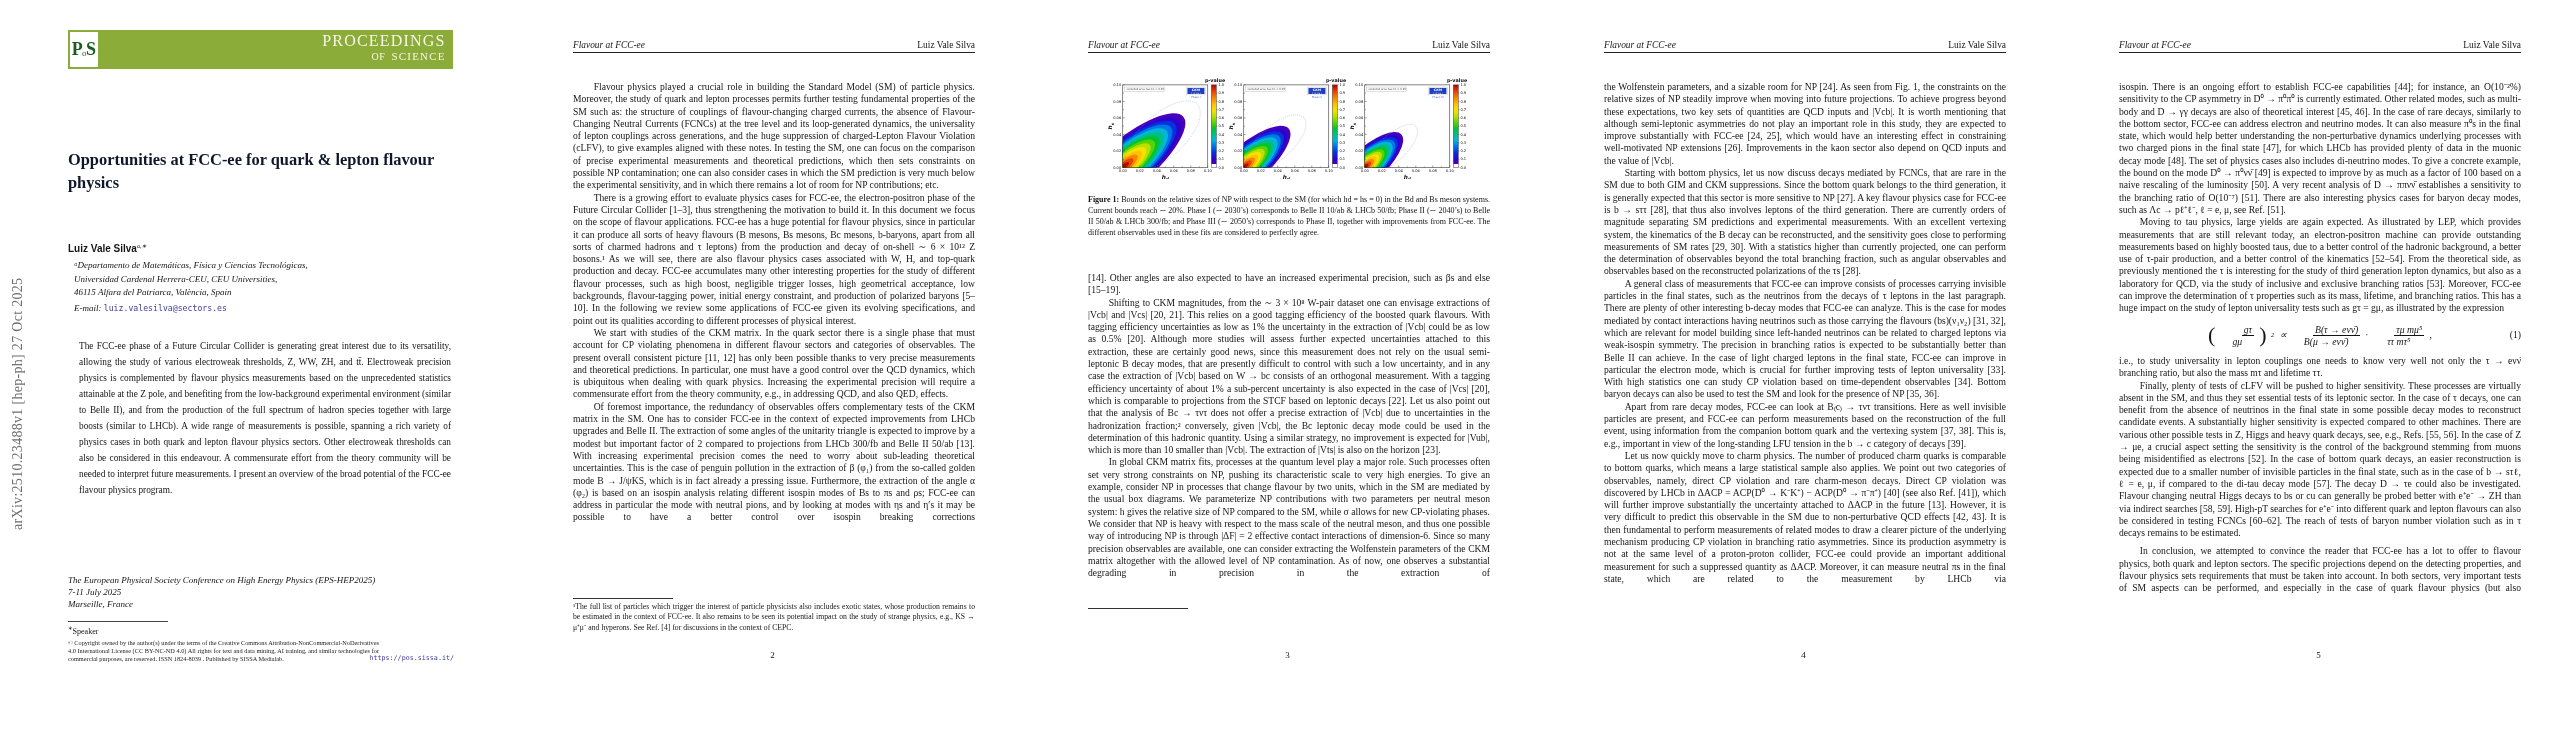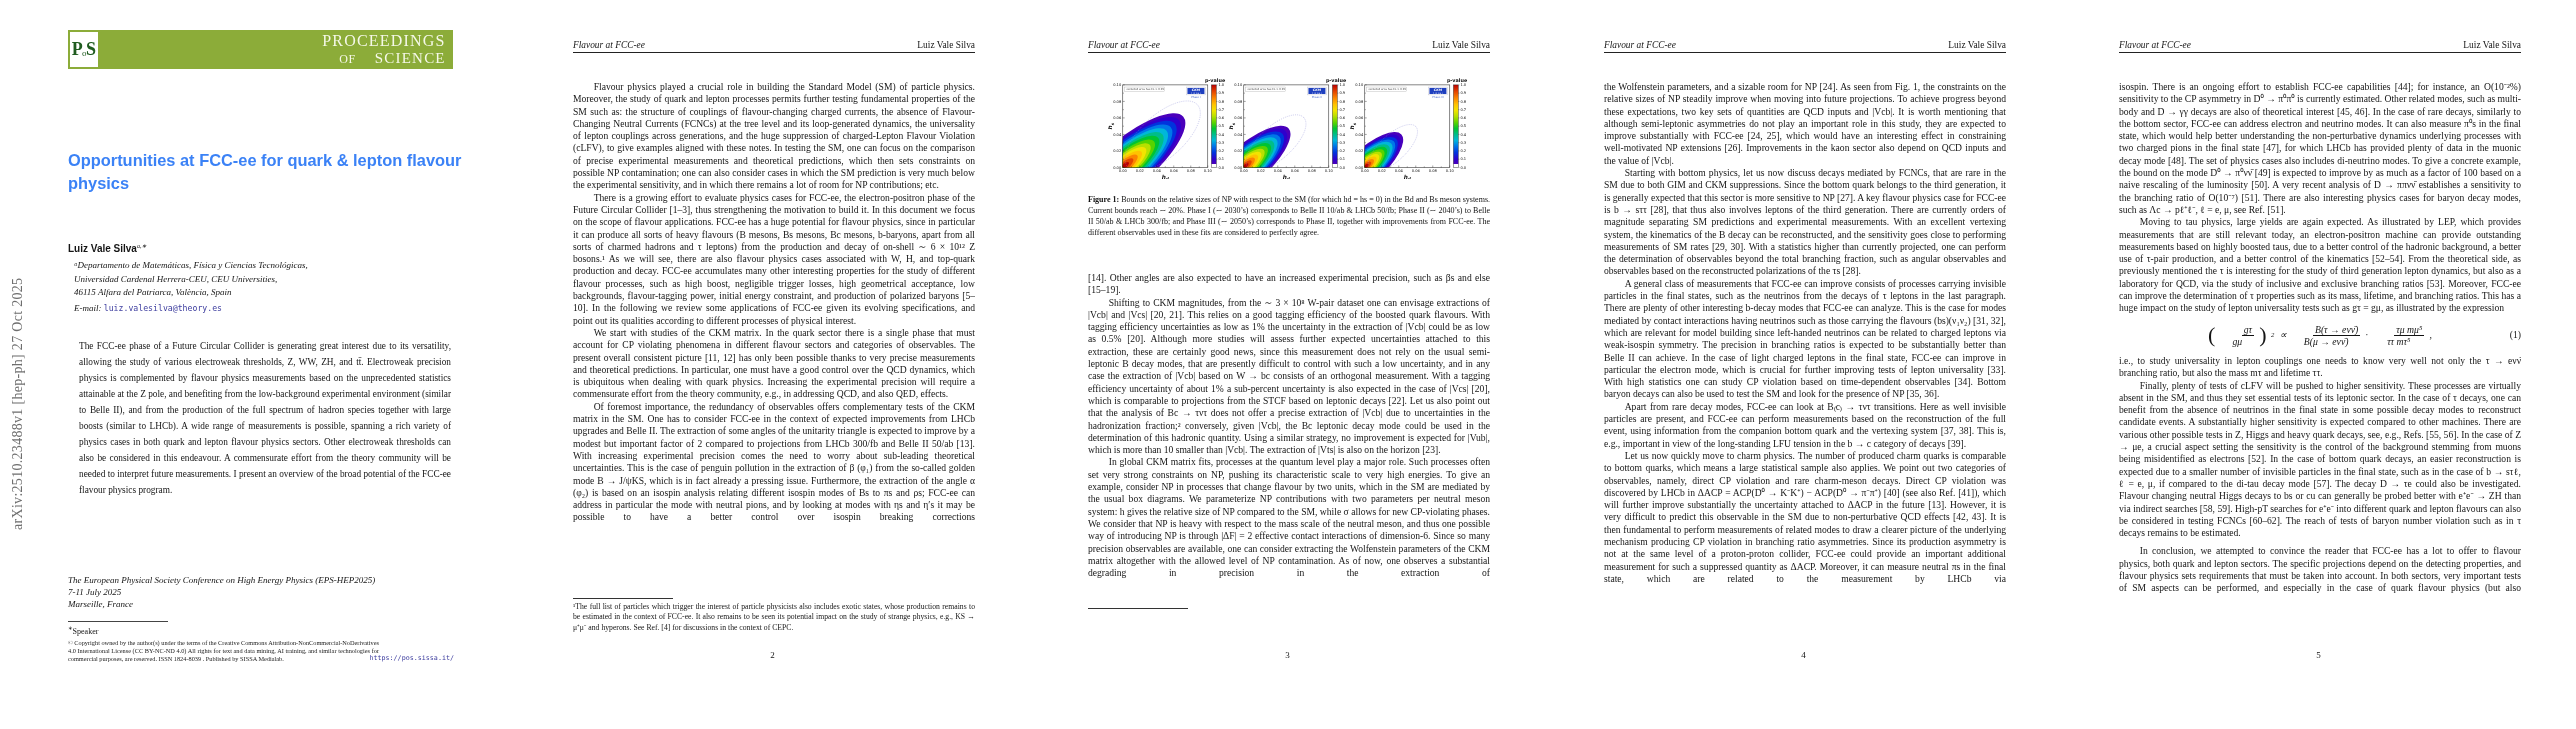--- a/index.html
+++ b/index.html
@@ -12,24 +12,24 @@
   .arxiv{position:absolute;left:9.7px;top:214px;height:316px;writing-mode:vertical-rl;
          transform:rotate(180deg);font-size:14px;color:#6e6e6e;letter-spacing:0.3px;white-space:nowrap;}
   .banner{position:absolute;left:68px;top:30px;width:385px;height:39px;background:#8CAC39;}
   .posbox{position:absolute;left:1.8px;top:1.8px;bottom:1.8px;width:28px;background:#fff;
           display:flex;align-items:center;justify-content:center;}
   .posbox .p,.posbox .s{font-size:18px;font-weight:bold;color:#205C20;font-family:"Liberation Serif",serif;}
   .posbox .o{font-size:9px;color:#205C20;margin:6px -0.6px 0 -0.6px;}
   .bannertext{position:absolute;right:7.3px;top:3px;text-align:right;color:#f5f8e8;line-height:1;}
   .bannertext .l1{font-size:16px;letter-spacing:1.2px;}
   .bannertext .l2{margin-top:1.8px;}
-  .bannertext .of{font-size:12px;letter-spacing:0.6px;margin-right:19px;}
-  .bannertext .sci{font-size:15px;letter-spacing:1.2px;}
-  .title{position:absolute;left:68px;top:149px;width:398px;font-family:Liberation Sans, sans-serif;
-         font-weight:bold;font-size:16.4px;line-height:22.5px;color:#3b82f6;}
+  .bannertext .of{font-size:10px;letter-spacing:0.6px;margin-right:6px;}
+  .bannertext .sci{font-size:11px;letter-spacing:1.2px;}
+  .title{position:absolute;left:68px;top:149px;width:398px;font-family:Liberation Serif, serif;
+         font-weight:bold;font-size:16.4px;line-height:22.5px;color:#0f172a;}
   .author{position:absolute;left:68px;top:242px;font-family:"Liberation Sans",sans-serif;
           font-weight:bold;font-size:10px;}
   .author sup{font-size:6px;font-family:"Liberation Serif",serif;font-weight:normal;font-style:italic;}
   .affil{position:absolute;left:74px;top:259px;font-style:italic;font-size:9px;line-height:13.7px;}
   .emailrow{position:absolute;left:74px;top:303px;font-size:9px;}
   .emailrow .lbl{font-style:italic;}
   .mono{font-family:"DejaVu Sans Mono",monospace;}
   a.link{color:#3c3c9e;text-decoration:none;}
   .abstract{position:absolute;left:79px;top:338px;width:372px;font-size:9.3px;line-height:16px;
             text-align:justify;}
@@ -97,21 +97,21 @@
   </div>
 
   <div class="affil">
     <div>ᵃDepartamento de Matemáticas, Física y Ciencias Tecnológicas,</div>
     <div>Universidad Cardenal Herrera-CEU, CEU Universities,</div>
     <div>46115 Alfara del Patriarca, València, Spain</div>
   </div>
 
   <div class="emailrow">
     <span class="lbl">E-mail:</span>
-    <a class="link mono" href="#" style="font-size:8.2px;">luiz.valesilva@theory.es</a>
+    <a class="link mono" href="#" style="font-size:8.2px;">luiz.valesilva@sectors.es</a>
   </div>
 
   <div class="abstract">The FCC-ee phase of a Future Circular Collider is generating great interest due to its versatility, allowing the study of various electroweak thresholds, Z, WW, ZH, and tt̄. Electroweak precision physics is complemented by flavour physics measurements based on the unprecedented statistics attainable at the Z pole, and benefiting from the low-background experimental environment (similar to Belle II), and from the production of the full spectrum of hadron species together with large boosts (similar to LHCb). A wide range of measurements is possible, spanning a rich variety of physics cases in both quark and lepton flavour physics sectors. Other electroweak thresholds can also be considered in this endeavour. A commensurate effort from the theory community will be needed to interpret future measurements. I present an overview of the broad potential of the FCC-ee flavour physics program.</div>
 
   <div class="conf">
     <div>The European Physical Society Conference on High Energy Physics (EPS-HEP2025)</div>
     <div>7-11 July 2025</div>
     <div>Marseille, France</div>
   </div>
 

